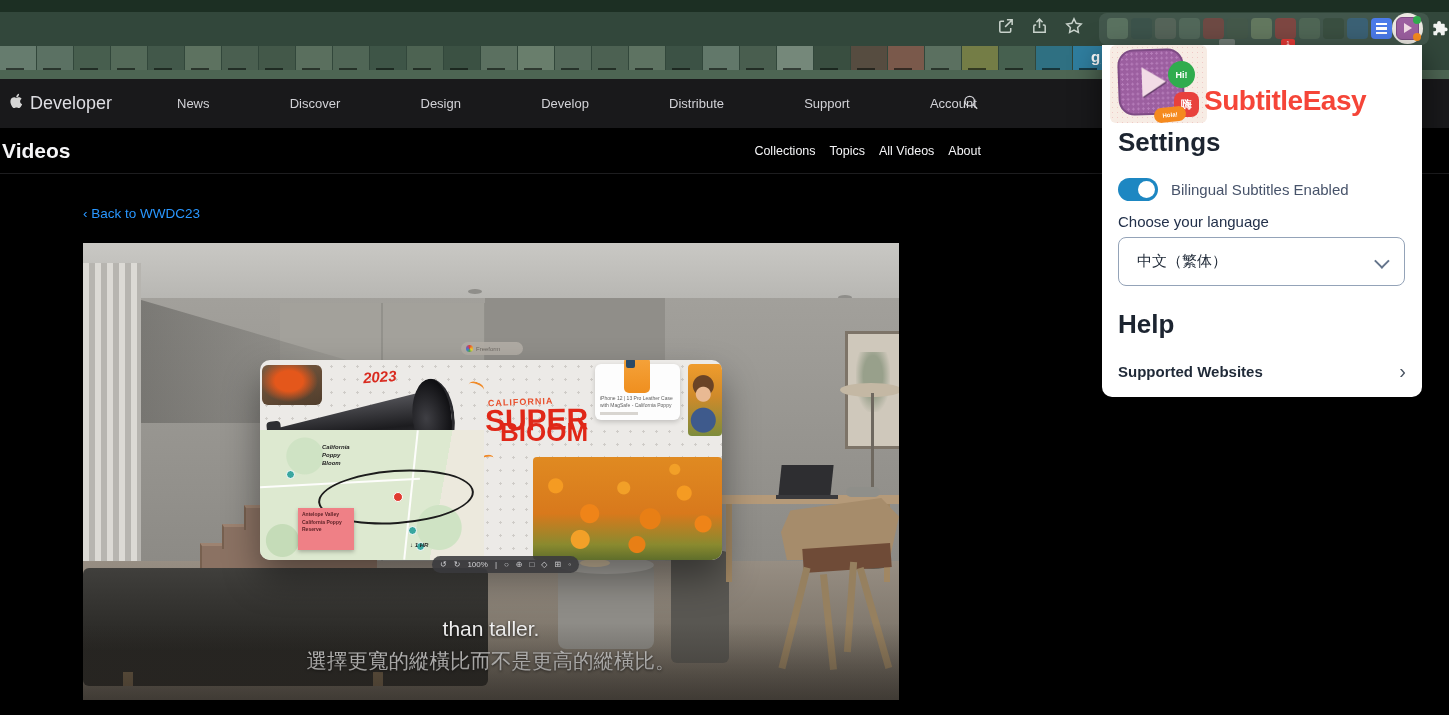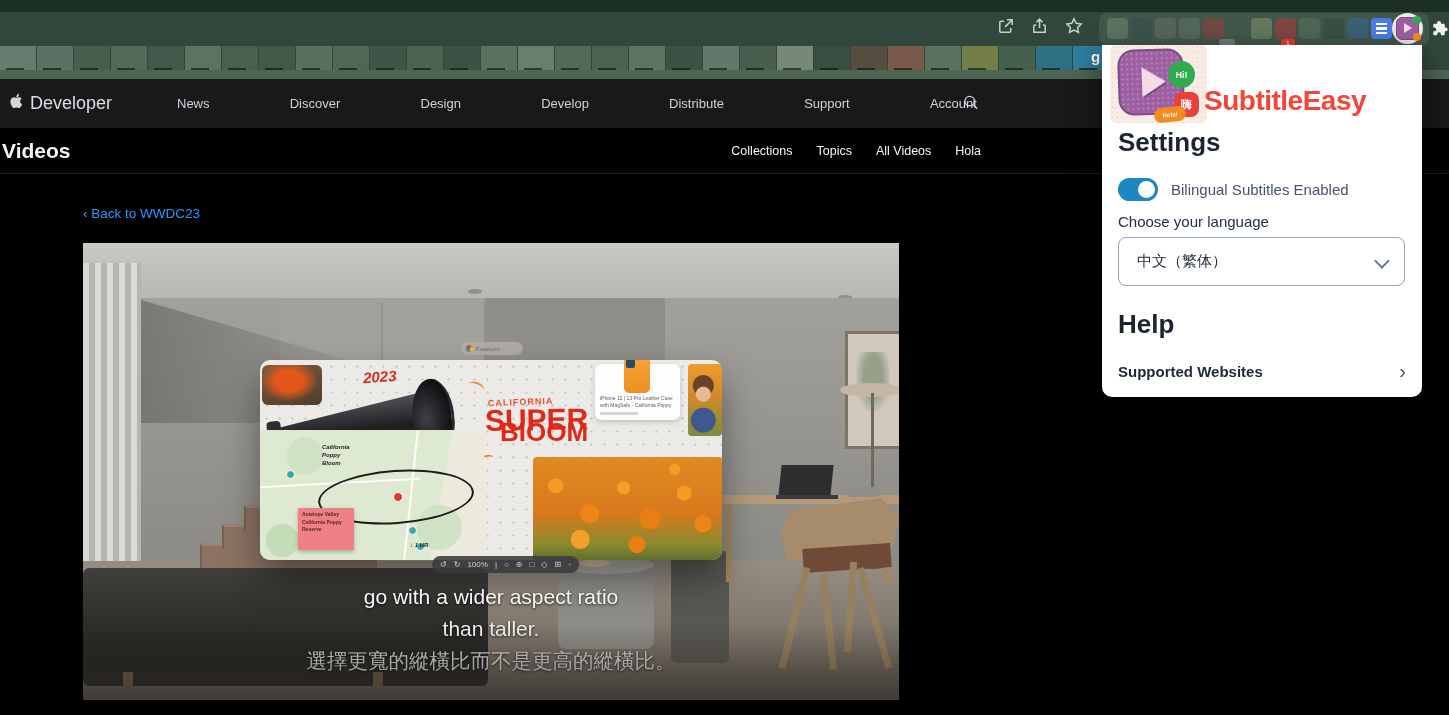--- a/index.html
+++ b/index.html
@@ -38,21 +38,21 @@
 
   
   .dev-nav{left:0;right:0;top:79px;height:49px;background:#19191b;}
   .brand{left:8px;top:79px;height:49px;display:flex;align-items:center;gap:7px;color:#dedee3;font-size:18px;}
   .nav-items{left:177px;top:79px;width:800px;height:49px;display:flex;justify-content:space-between;align-items:center;}
   .nav-item{color:#d2d2d7;font-size:13px;cursor:pointer;}
 
   
   .videos-bar{left:0;right:0;top:128px;height:45px;background:#000;border-bottom:1px solid #1d1d1f;}
   .videos-title{left:2px;top:128px;height:45px;display:flex;align-items:center;color:#f5f5f7;font-size:21px;font-weight:600;}
-  .videos-links{right:468px;top:128px;height:45px;display:flex;gap:24px;align-items:center;}
+  .videos-links{right:468px;top:128px;height:45px;display:flex;gap:14px;align-items:center;}
   .videos-link{color:#f5f5f7;font-size:12.5px;cursor:pointer;}
 
   .back-link{left:83px;top:206px;color:#2997ff;font-size:13.5px;cursor:pointer;}
 
   
   .video{left:83px;top:243px;width:816px;height:457px;overflow:hidden;background:#8c8a85;cursor:pointer;}
   .ceiling{left:0;top:0;width:816px;height:70px;background:linear-gradient(180deg,#c9c8c4,#b3b2ae);}
   .ceil-light{width:14px;height:5px;border-radius:50%;background:#8f8e8a;}
   .wall{left:0;top:55px;width:816px;height:270px;background:linear-gradient(180deg,#a2a09b,#8c8a85);}
   .wall-shade{left:0;top:40px;width:480px;height:140px;
@@ -317,21 +317,21 @@
       </svg>
   </span>
 
   <div class="abs videos-bar"></div>
   <div class="abs videos-title">Videos</div>
   <div class="abs videos-links">
 
   <a class="videos-link">Collections</a>
       <a class="videos-link">Topics</a>
       <a class="videos-link">All Videos</a>
-      <a class="videos-link">Hola</a>
+      <a class="videos-link">About</a>
     </div>
 
   <a class="abs back-link">‹ Back to WWDC23</a>
 
   <div class="abs video">
     <div class="abs ceiling"></div>
     <div class="abs ceil-light" style="left:385px;top:46px;"></div>
     <div class="abs ceil-light" style="left:755px;top:52px;"></div>
     <div class="abs wall"></div>
     <div class="abs panel"></div>
@@ -435,21 +435,20 @@
         <span class="bt-glyph">100%</span>
         <span class="bt-glyph">|</span>
         <span class="bt-glyph">○</span>
         <span class="bt-glyph">⊕</span>
         <span class="bt-glyph">□</span>
         <span class="bt-glyph">◇</span>
         <span class="bt-glyph">⊞</span>
         <span class="bt-glyph">◦</span>
       </div>
 
-    <div class="abs sub" style="top:342px;">go with a wider aspect ratio</div>
     <div class="abs sub" style="top:374px;">than taller.</div>
     <div class="abs sub sub3" style="top:404px;">選擇更寬的縱橫比而不是更高的縱橫比。</div>
     <div class="abs vignette"></div>
   </div>
 
   <div class="abs popup">
     <div class="logo-art">
       <div class="logo-sq">
           <div class="logo-play"></div>
         </div>

